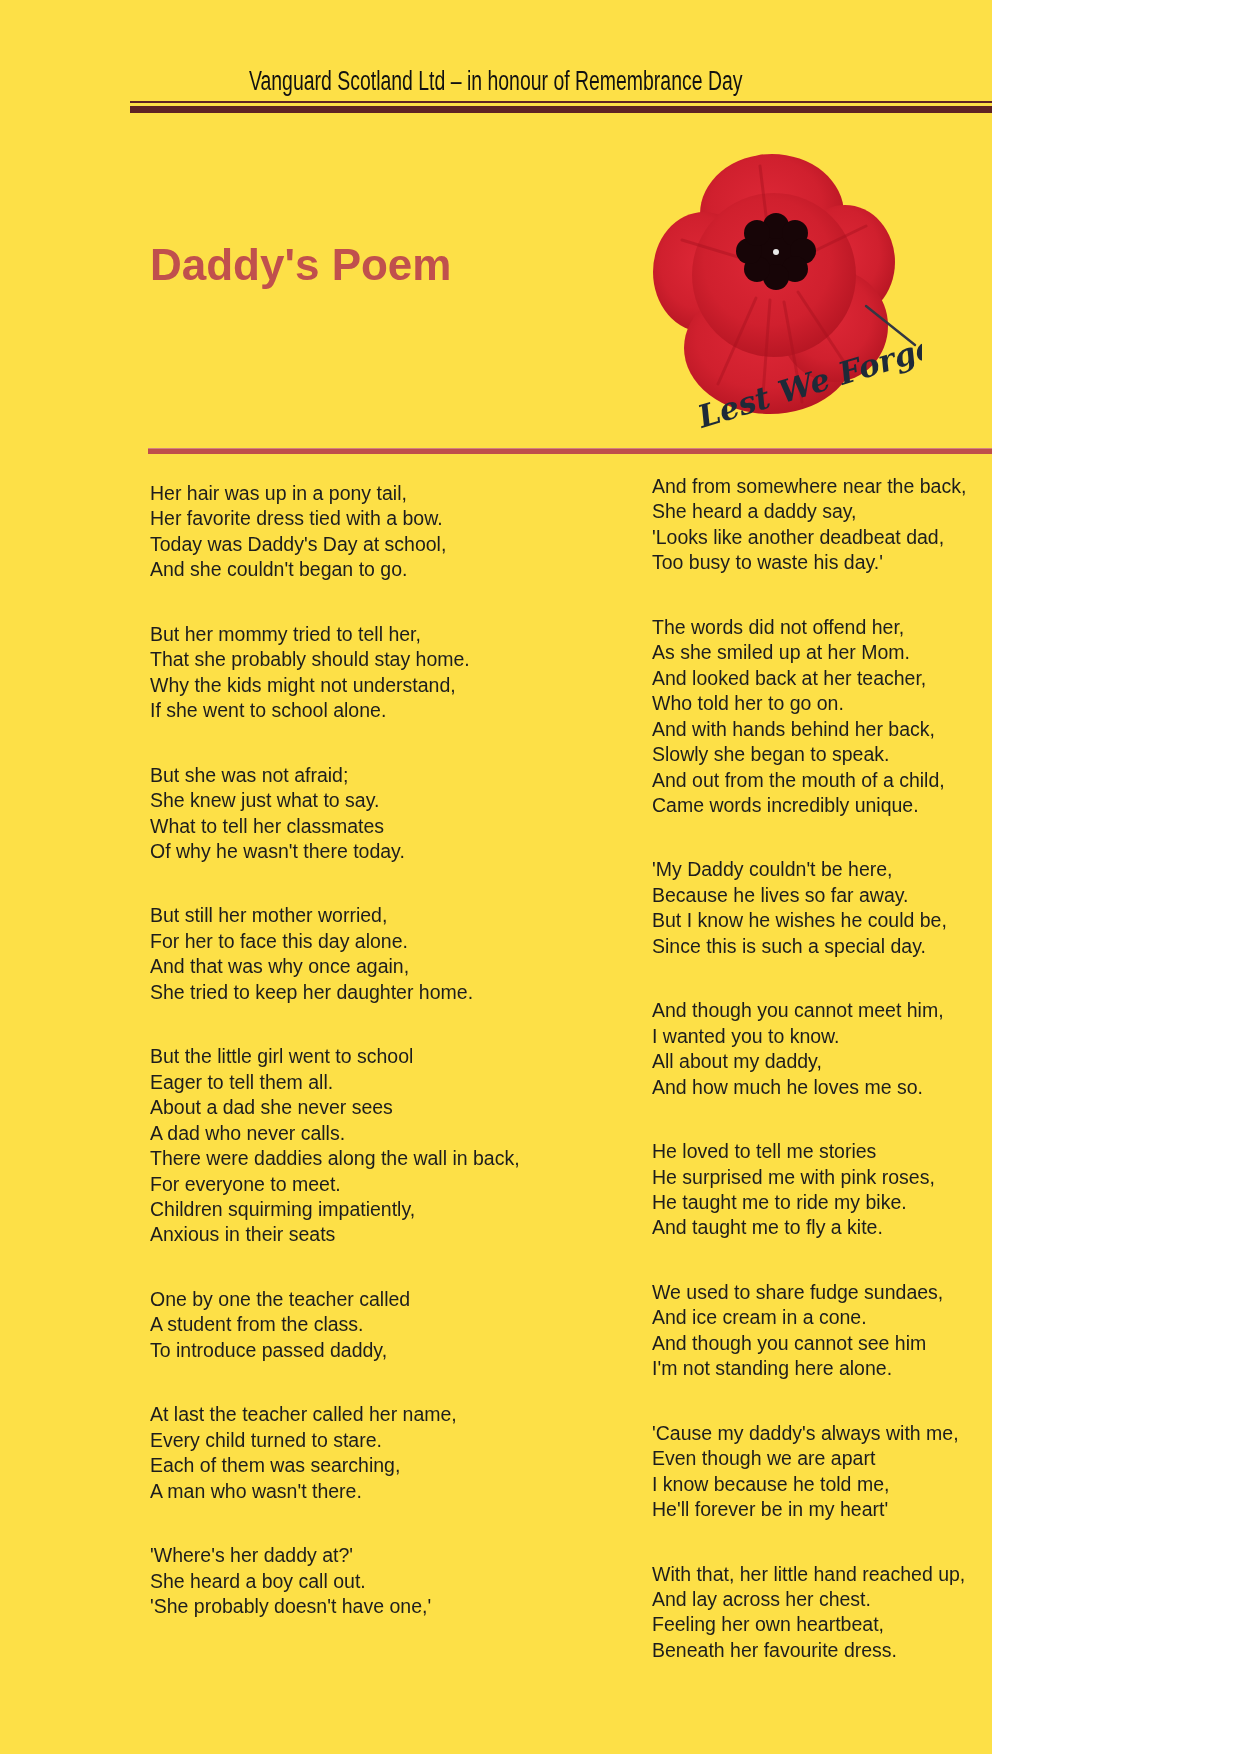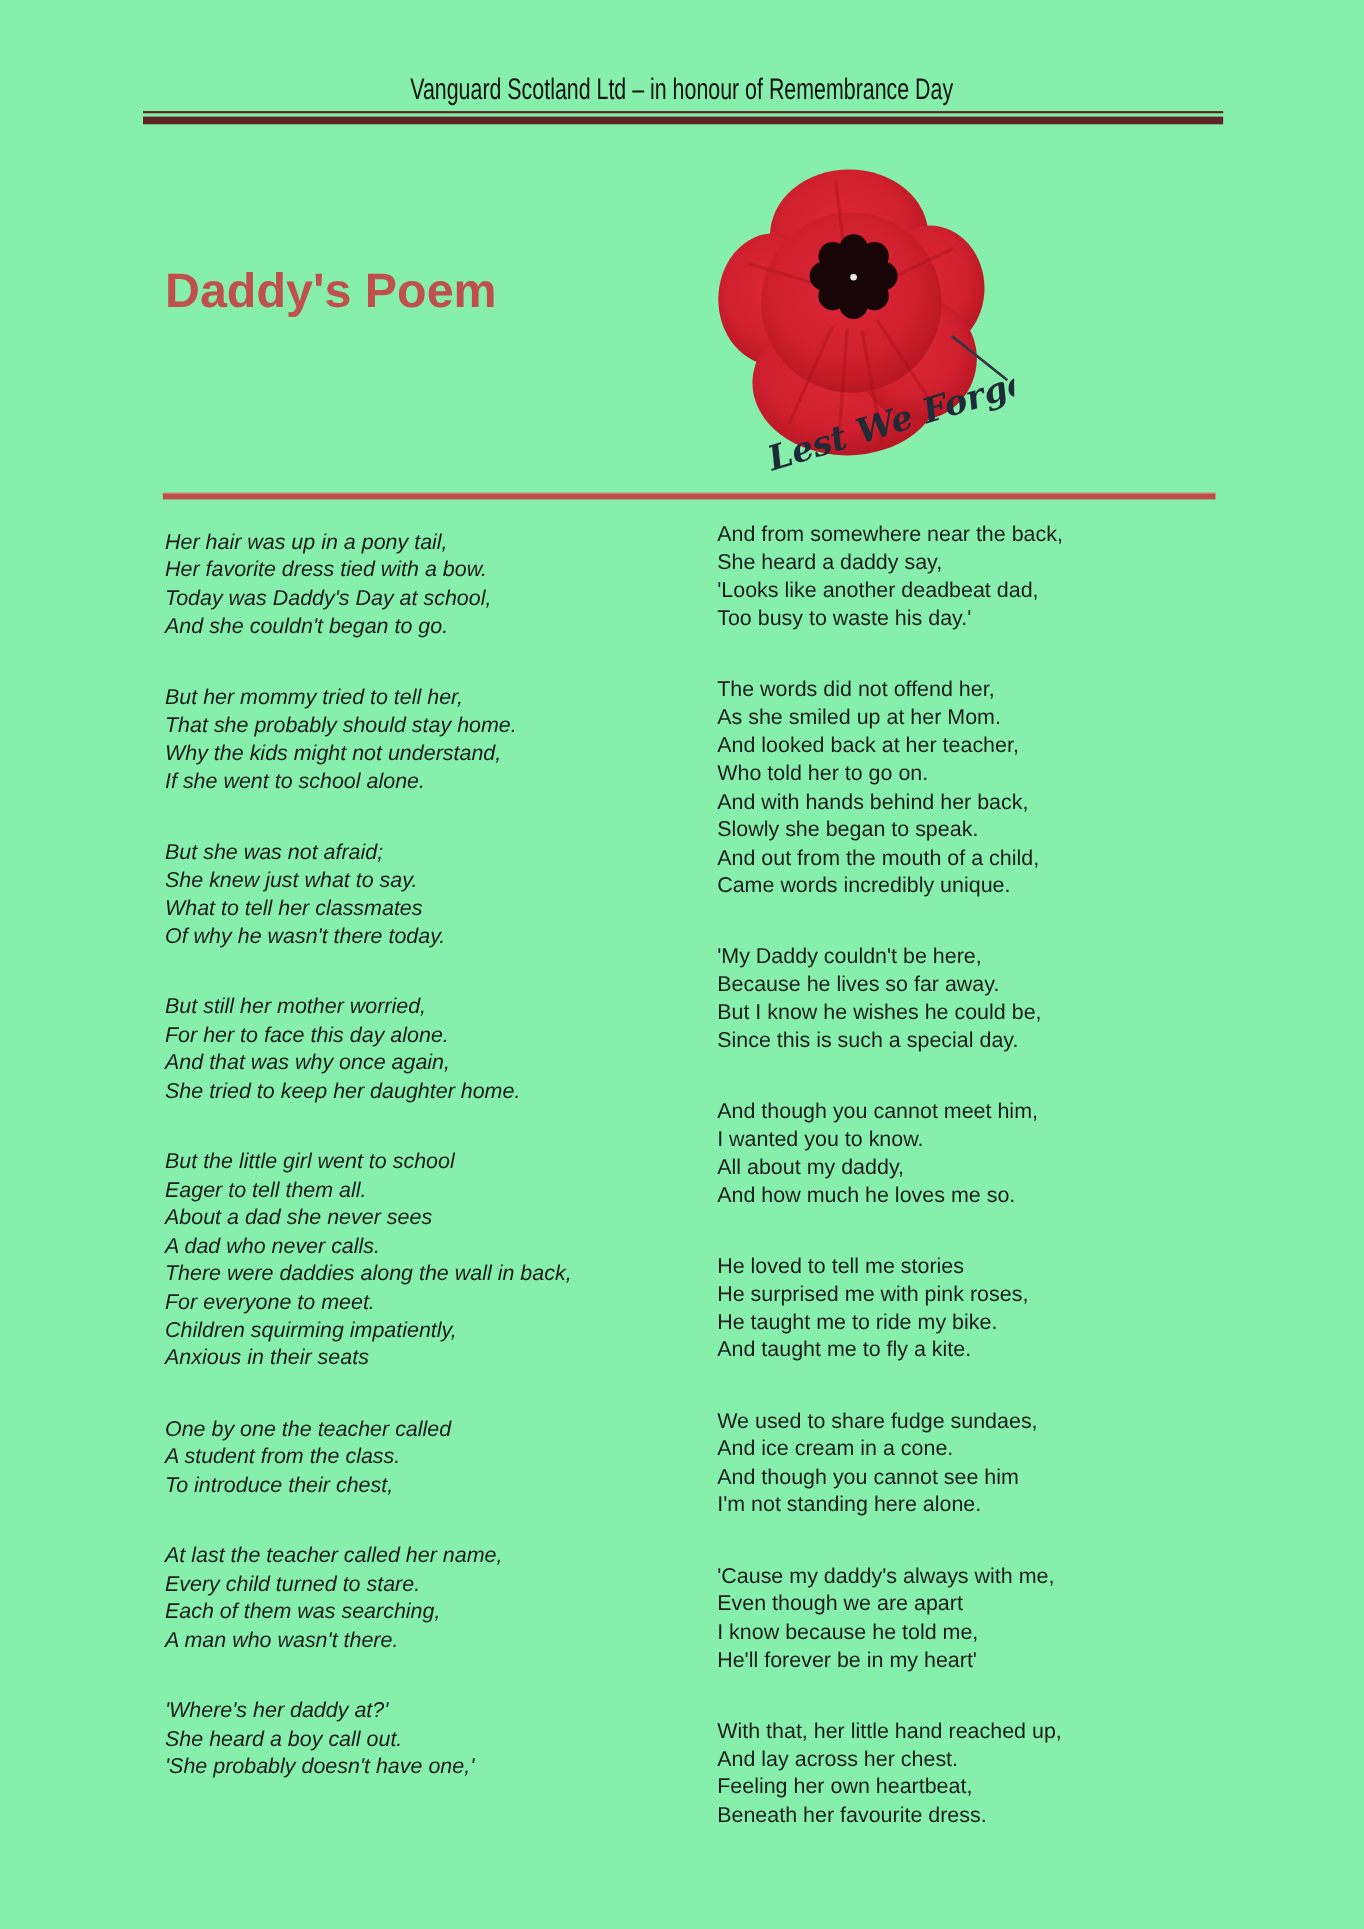--- a/index.html
+++ b/index.html
@@ -6,22 +6,22 @@
     --accent-red:#c0504d;
     --rule-maroon:#5e2324;
     --divider-red:#bf4e4b;
     --ink:#1d1d1d;
     --header-ink:#111111;
   }
   *{margin:0;padding:0;box-sizing:border-box;}
   html,body{background:#ffffff;}
   .page{
     position:relative;
-    width:1240px;height:1754px;
-    background:#86efac;
+    width:992px;height:1754px;
+    background:#fde047;
     overflow:hidden;
     font-family:"Liberation Sans",sans-serif;
   }
   .header-text{
     position:absolute;top:66px;left:0;right:0;
     text-align:center;
     font-size:27px;
     font-weight:500;
     color:var(--header-ink);
     letter-spacing:0px;
@@ -55,21 +55,21 @@
     position:absolute;left:148px;top:448px;width:957px;height:6px;
     background:var(--divider-red);
     border-top:1px solid #d4827f;
   }
   .columns{
     position:absolute;left:150px;top:474px;width:956px;
     display:flex;
     gap:48px;
   }
   .col{flex:1 1 0;min-width:0;}
-  .col-left{padding-top:7px;font-style:italic;}
+  .col-left{padding-top:7px;}
   .stanza + .stanza{margin-top:39px;}
   p.line{
     font-size:19.5px;
     line-height:25.45px;
     color:var(--ink);
     white-space:nowrap;
   }
 </style>
 </head>
 <body>
@@ -159,21 +159,21 @@
           <p class="line">About a dad she never sees</p>
           <p class="line">A dad who never calls.</p>
           <p class="line">There were daddies along the wall in back,</p>
           <p class="line">For everyone to meet.</p>
           <p class="line">Children squirming impatiently,</p>
           <p class="line">Anxious in their seats</p>
         </div>
         <div class="stanza">
           <p class="line">One by one the teacher called</p>
           <p class="line">A student from the class.</p>
-          <p class="line">To introduce their chest,</p>
+          <p class="line">To introduce passed daddy,</p>
         </div>
         <div class="stanza">
           <p class="line">At last the teacher called her name,</p>
           <p class="line">Every child turned to stare.</p>
           <p class="line">Each of them was searching,</p>
           <p class="line">A man who wasn't there.</p>
         </div>
         <div class="stanza">
           <p class="line">'Where's her daddy at?'</p>
           <p class="line">She heard a boy call out.</p>

